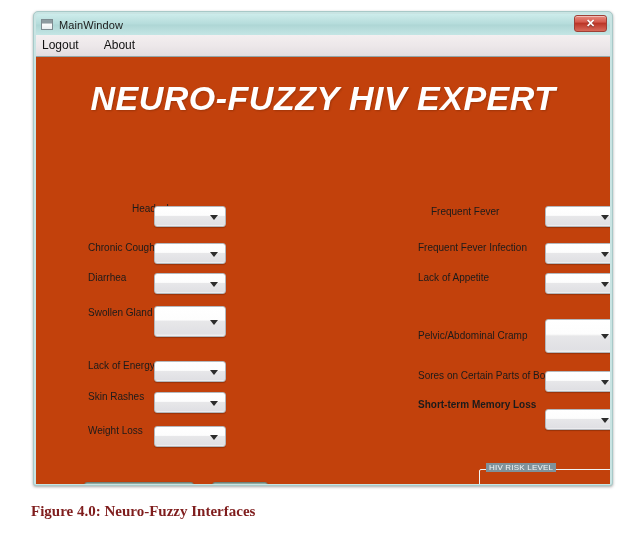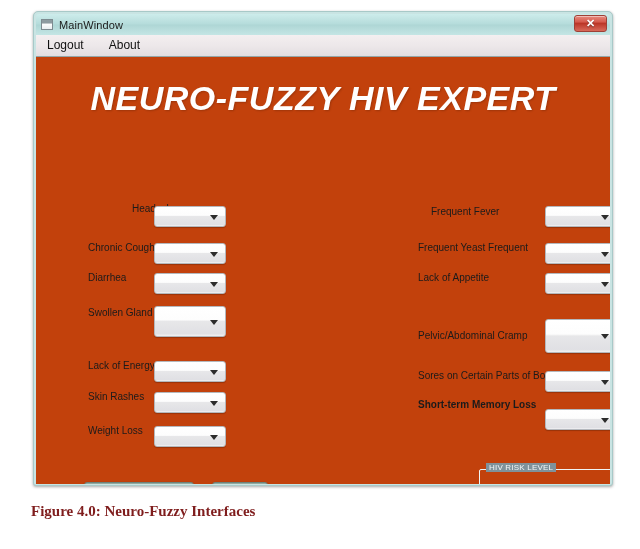--- a/index.html
+++ b/index.html
@@ -74,21 +74,20 @@
     box-shadow: inset 0 1px 0 rgba(255,255,255,0.45);
   }
 
   
   #menu-bar {
     height: 21px;
     background: linear-gradient(to bottom, #f4eff0 0%, #ece7e9 55%, #e2dde0 100%);
     border-bottom: 1px solid #93a6a8;
     display: flex;
     align-items: center;
-    padding-left: 5px;
   }
   .menu-item {
     font-size: 12px;
     color: #111111;
     padding: 2px 9px 3px 6px;
     margin-right: 10px;
     white-space: nowrap;
   }
 
   
@@ -262,21 +261,21 @@
           <span style="position: absolute; left: 5px; top: 50%; transform: translateY(-50%); font-size: 10px; color: rgb(27, 27, 27);"></span>
           <span class="combo-arrow"></span>
         </div>
       </div>
     <div id="right-fields">
         <div class="field-row field-label" style="left: 382px; top: 149px; width: 126px; margin-left: 13px;">Frequent Fever</div>
         <div class="combo" style="position: absolute; left: 509px; top: 149px; width: 72px; height: 21px;">
           <span style="position: absolute; left: 5px; top: 50%; transform: translateY(-50%); font-size: 10px; color: rgb(27, 27, 27);"></span>
           <span class="combo-arrow"></span>
         </div>
-        <div class="field-row field-label" style="left: 382px; top: 185px; width: 126px;">Frequent Yeast Frequent</div>
+        <div class="field-row field-label" style="left: 382px; top: 185px; width: 126px;">Frequent Fever Infection</div>
         <div class="combo" style="position: absolute; left: 509px; top: 186px; width: 72px; height: 21px;">
           <span style="position: absolute; left: 5px; top: 50%; transform: translateY(-50%); font-size: 10px; color: rgb(27, 27, 27);"></span>
           <span class="combo-arrow"></span>
         </div>
         <div class="field-row field-label" style="left: 382px; top: 215px; width: 126px;">Lack of Appetite</div>
         <div class="combo" style="position: absolute; left: 509px; top: 216px; width: 72px; height: 21px;">
           <span style="position: absolute; left: 5px; top: 50%; transform: translateY(-50%); font-size: 10px; color: rgb(27, 27, 27);"></span>
           <span class="combo-arrow"></span>
         </div>
         <div class="field-row field-label" style="left: 382px; top: 273px; width: 126px;">Pelvic/Abdominal Cramp</div>

